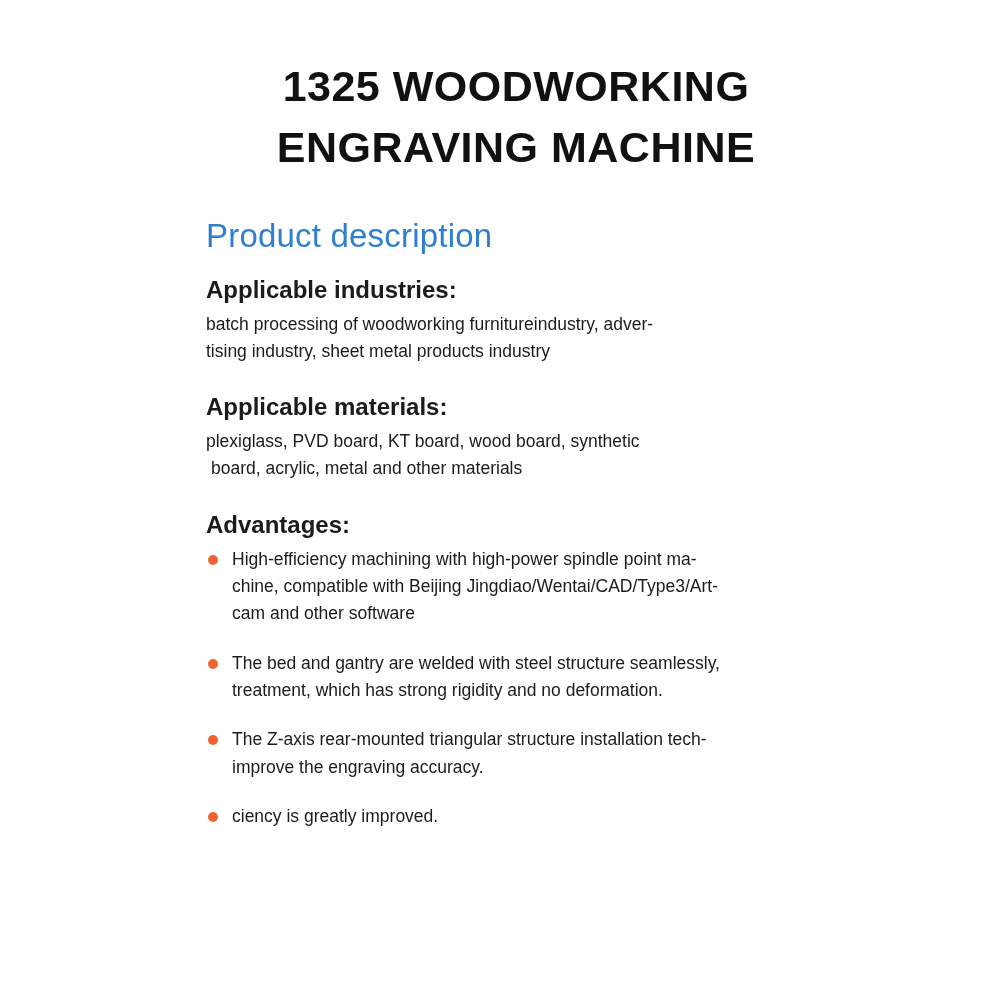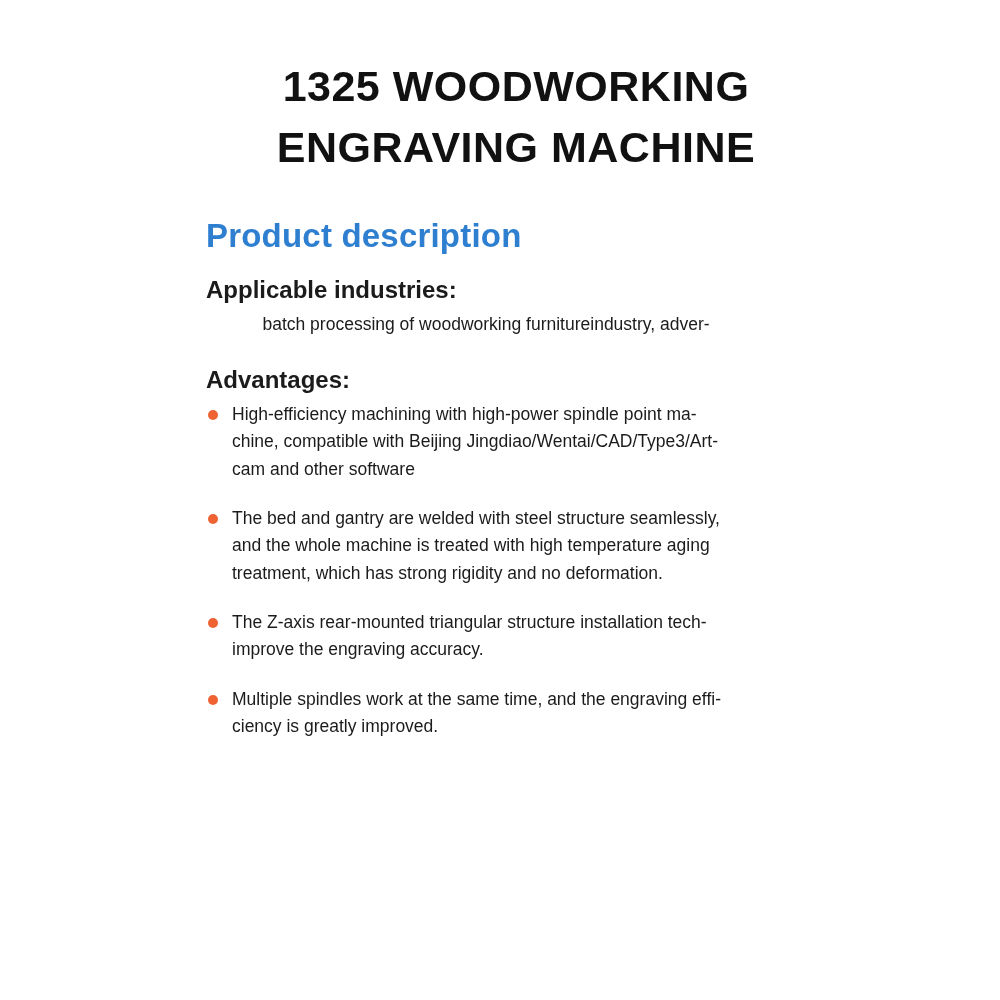--- a/index.html
+++ b/index.html
@@ -42,42 +42,41 @@
   
   .content {
     width: 620px;
     margin: 0 auto;
     padding-left: 0;
   }
 
   .section-title {
     color: #2f7fd1;
     font-size: 33px;
-    font-weight: 700;
+    font-weight: 400;
     line-height: 1.2;
     margin: 38px 0 18px 0;
     letter-spacing: 0.2px;
   }
 
   .sub-head {
     font-size: 24px;
     font-weight: 700;
     color: #1b1b1b;
     line-height: 1.3;
     margin: 18px 0 6px 0;
   }
   .sub-head.tight { margin-top: 26px; }
 
   .para {
     font-size: 17.5px;
     line-height: 1.55;
     color: #1b1b1b;
     margin: 0 0 2px 0;
     max-width: 560px;
-    text-align: center;
   }
   .para .ln { display: block; }
   .para .ln.indent { padding-left: 5px; }
 
   
   .bullets {
     list-style: none;
     margin: 0 0 0 0;
     padding: 0;
   }
@@ -113,52 +112,58 @@
   </div>
 
   <div class="content">
 
     <div class="section-title">Product description</div>
 
     <div>
       <div class="sub-head">Applicable industries:</div>
       <p class="para">
         <span class="ln">batch processing of woodworking furnitureindustry, adver-</span>
+        <span class="ln">tising industry, sheet metal products industry</span>
       </p>
     </div>
 
+    <div>
+      <div class="sub-head tight">Applicable materials:</div>
+      <p class="para">
+        <span class="ln">plexiglass, PVD board, KT board, wood board, synthetic</span>
+        <span class="ln indent"> board, acrylic, metal and other materials</span>
+      </p>
+    </div>
 
     <div>
       <div class="sub-head tight">Advantages:</div>
 
       <ul class="bullets">
 
         <li class="bullet">
           <span class="dot"></span>
           <span class="ln">High-efficiency machining with high-power spindle point ma-</span>
           <span class="ln">chine, compatible with Beijing Jingdiao/Wentai/CAD/Type3/Art-</span>
           <span class="ln">cam and other software</span>
         </li>
 
         <li class="bullet">
           <span class="dot"></span>
           <span class="ln">The bed and gantry are welded with steel structure seamlessly,</span>
-          <span class="ln">and the whole machine is treated with high temperature aging</span>
           <span class="ln">treatment, which has strong rigidity and no deformation.</span>
         </li>
 
         <li class="bullet">
           <span class="dot"></span>
           <span class="ln">The Z-axis rear-mounted triangular structure installation tech-</span>
           <span class="ln">improve the engraving accuracy.</span>
         </li>
 
         <li class="bullet">
           <span class="dot"></span>
-          <span class="ln">Multiple spindles work at the same time, and the engraving effi-</span>
           <span class="ln">ciency is greatly improved.</span>
         </li>
 
       </ul>
     </div>
 
   </div>
 </div>
 
 </body></html>

